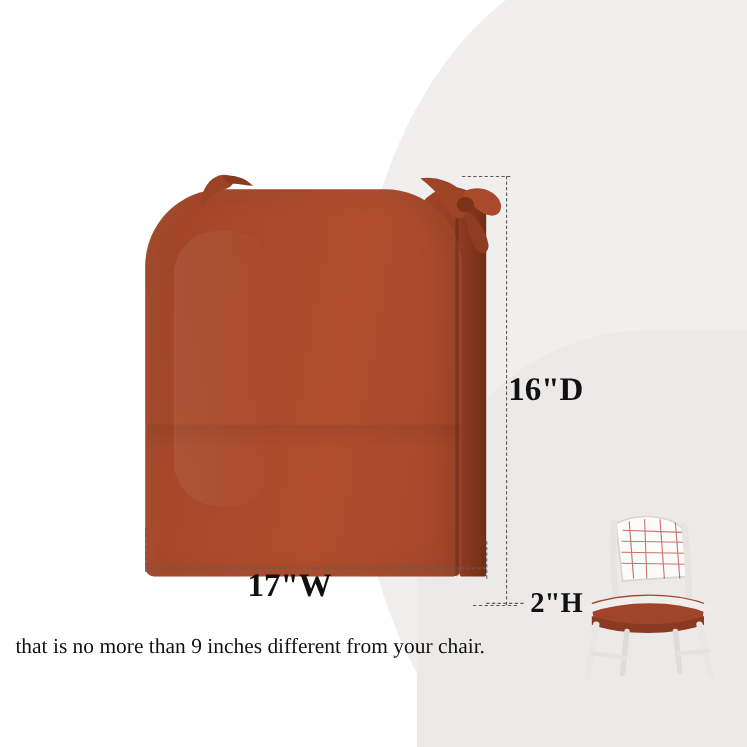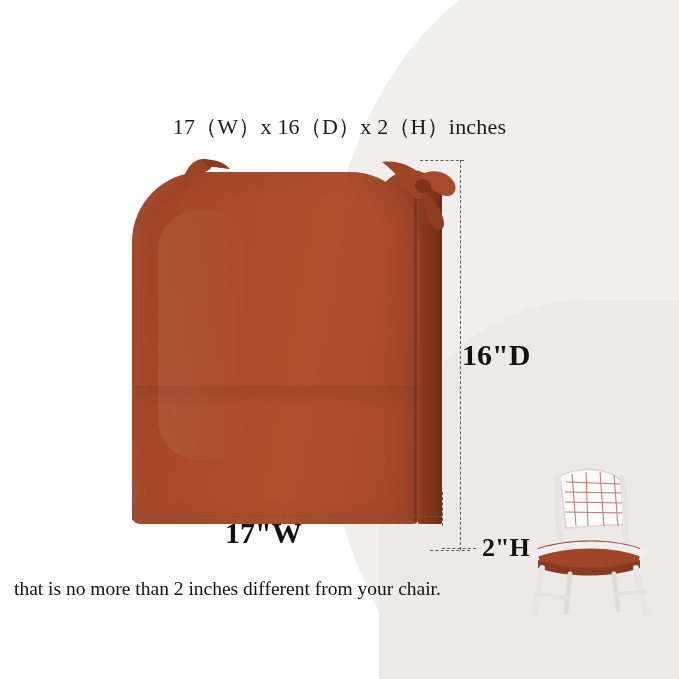--- a/index.html
+++ b/index.html
@@ -201,21 +201,20 @@
   .warm-tip .ln { display: block; }
 </style>
 </head>
 <body>
 
 <div id="page">
 
   <div class="swoosh"></div>
   <div class="swoosh2"></div>
 
-  <div class="subtitle">17（W）x 16（D）x 2（H）inches</div>
 
   <div class="product">
 
     <svg class="tie-left" viewBox="0 0 54 34">
       <path d="M4 30 C6 14 14 4 24 3 C31 2 36 7 33 12 C30 17 20 16 14 22 C10 26 8 30 7 33 Z" fill="#9c4225"></path>
       <path d="M24 4 C34 2 46 6 52 13 C48 13 40 11 33 11 C29 11 26 8 24 4 Z" fill="#8a3a20"></path>
     </svg>
 
     <svg class="tie-right" viewBox="0 0 90 90">
       <path d="M6 6 C18 4 34 8 44 18 C50 24 52 32 49 38 C46 44 38 44 34 38 C29 30 22 18 6 6 Z" fill="#9e4527"></path>
@@ -271,16 +270,16 @@
 
     <path d="M34 106 L26 154" stroke="#e9e7e4" stroke-width="6" fill="none" stroke-linecap="round"></path>
     <path d="M128 106 L138 152" stroke="#e9e7e4" stroke-width="6" fill="none" stroke-linecap="round"></path>
     <path d="M62 112 L58 150" stroke="#dedcd9" stroke-width="5" fill="none" stroke-linecap="round"></path>
     <path d="M106 112 L110 148" stroke="#dedcd9" stroke-width="5" fill="none" stroke-linecap="round"></path>
     <path d="M30 132 L60 136" stroke="#e4e2df" stroke-width="4" fill="none" stroke-linecap="round"></path>
     <path d="M108 132 L136 130" stroke="#e4e2df" stroke-width="4" fill="none" stroke-linecap="round"></path>
   </svg>
 
   <div class="warm-tip">
-    <span class="ln">that is no more than 2 inches different from your chair.</span>
+    <span class="ln">that is no more than 9 inches different from your chair.</span>
   </div>
 
 </div>
 
 </body></html>

